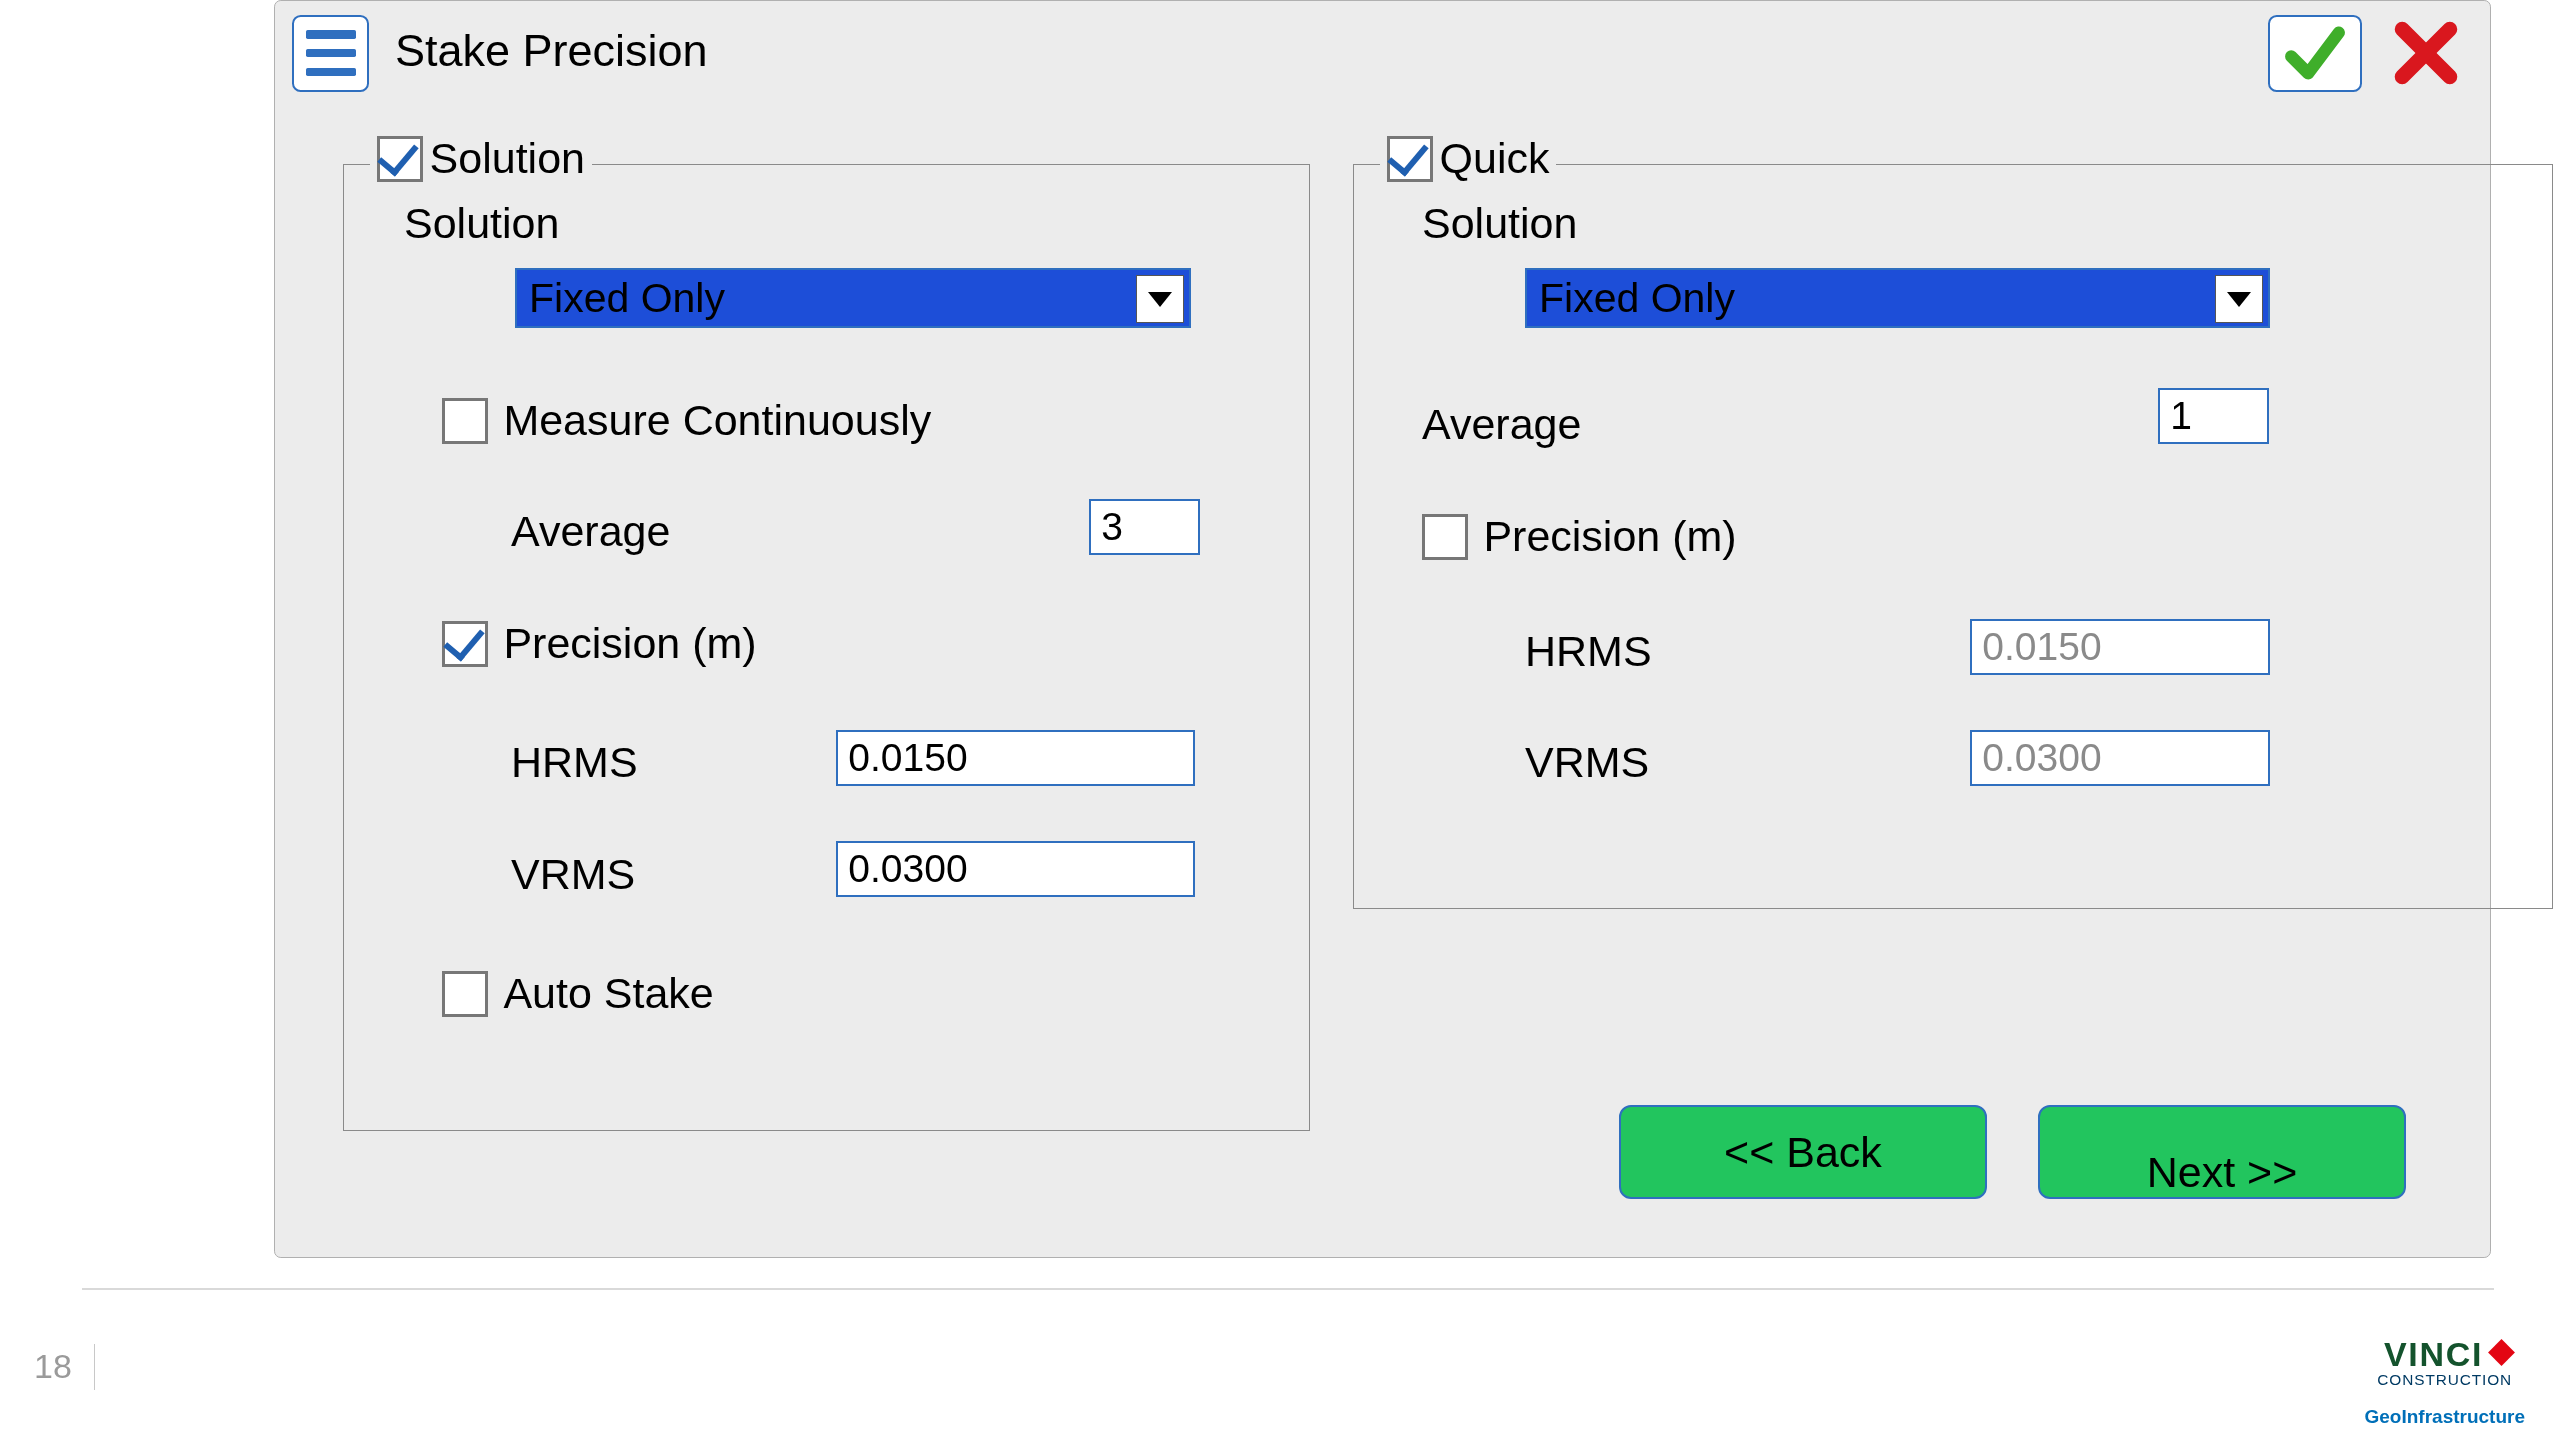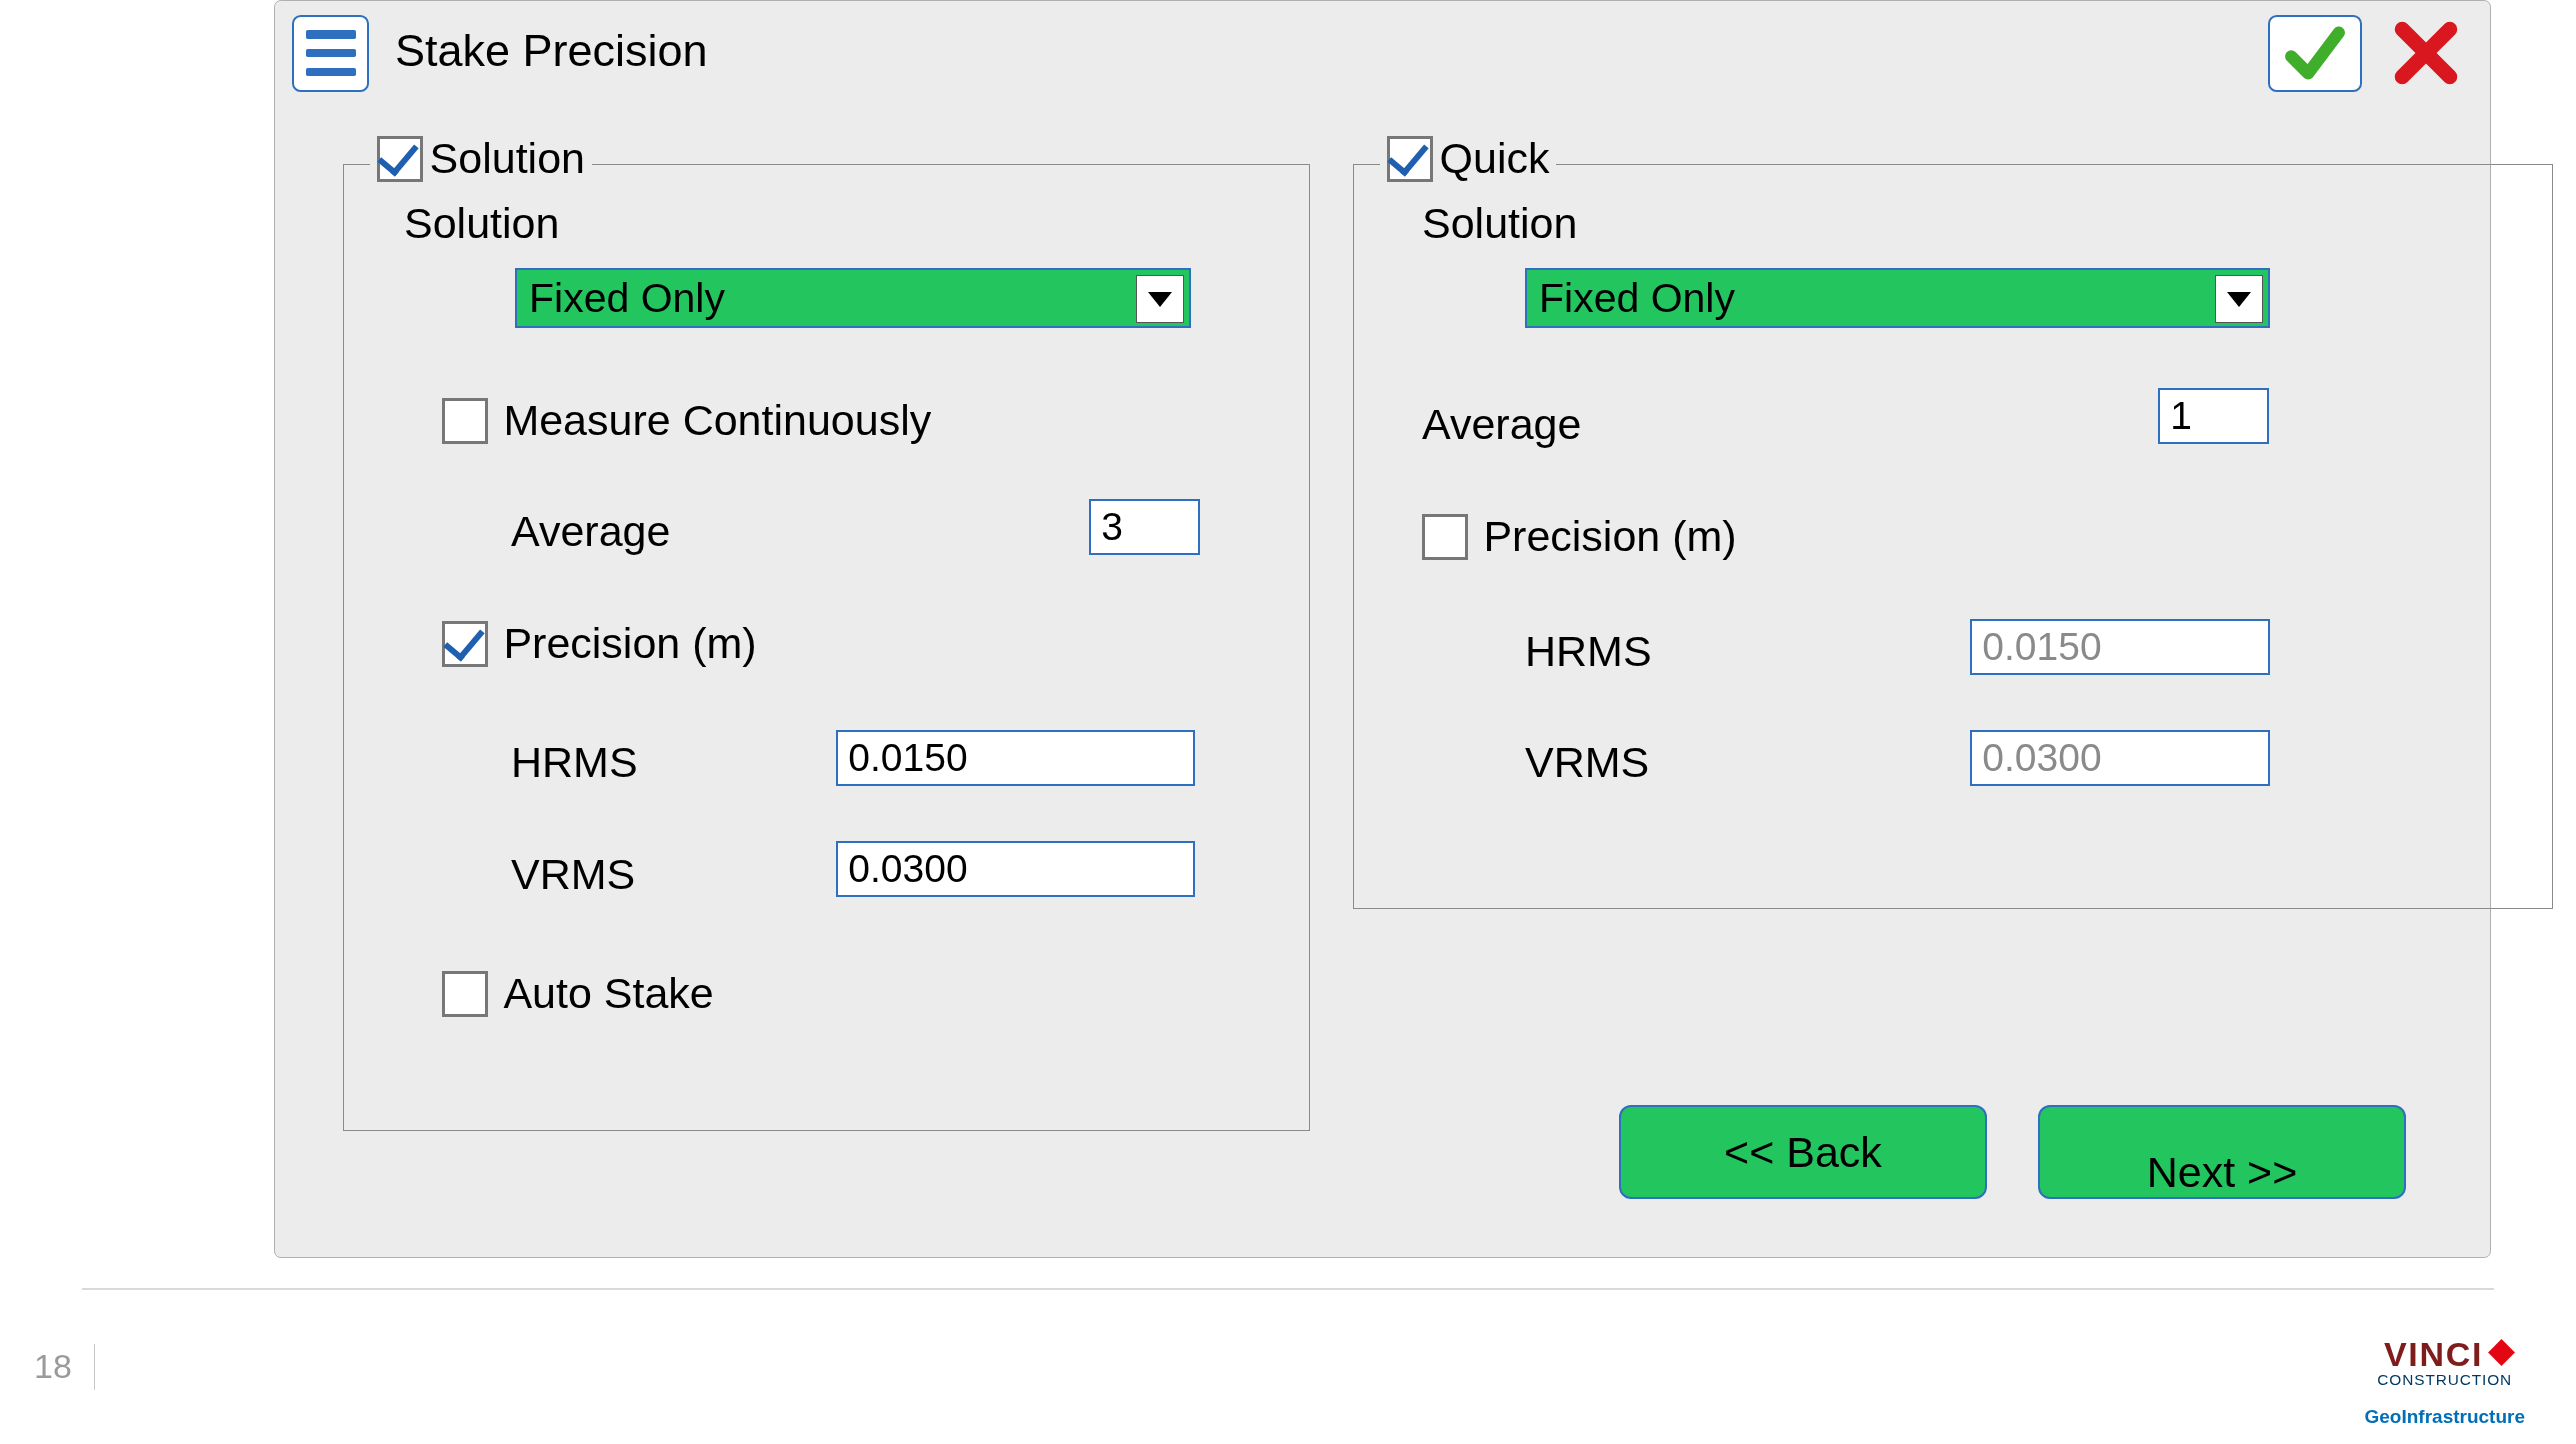--- a/index.html
+++ b/index.html
@@ -111,21 +111,21 @@
   .row {
     position:absolute;
     display:flex; align-items:center;
     gap:15.4px;
   }
   .lbl { font-size:43px; }
 
   
   .sel {
     height:60px;
-    background:#22c55e;
+    background:#1d4ed8;
     border:2.6px solid #2f6fbf;
     display:flex; align-items:center;
     padding:0 12px;
     font-size:41px;
     position:relative;
     cursor:pointer;
   }
   .sel .caret {
     position:absolute; right:5.1px; top:5.1px;
     width:48px; height:48px;
@@ -179,21 +179,21 @@
     border-right:1.7px solid #c8c8c8;
     padding:3.4px 22px 3.4px 0;
   }
   #brand {
     position:absolute;
     right:51px; top:1335px;
     text-align:center;
   }
   #brand .w {
     font-size:34px; font-weight:800; letter-spacing:1.7px;
-    color:#7f1d1d;
+    color:#14532d;
     display:inline-flex; align-items:center; gap:5.1px;
   }
   #brand .w .sq {
     width:19px; height:19px; background:#e30613;
     transform:rotate(45deg);
     margin-left:3.4px; margin-right:-5.1px;
     position:relative; top:-1.7px;
   }
   #brand .sub1 { font-size:15.4px; color:#003a63; letter-spacing:0.9px; margin-top:-3.4px; }
   #brand .sub2 { font-size:19px; color:#006fb8; margin-top:17px; font-weight:600; }

